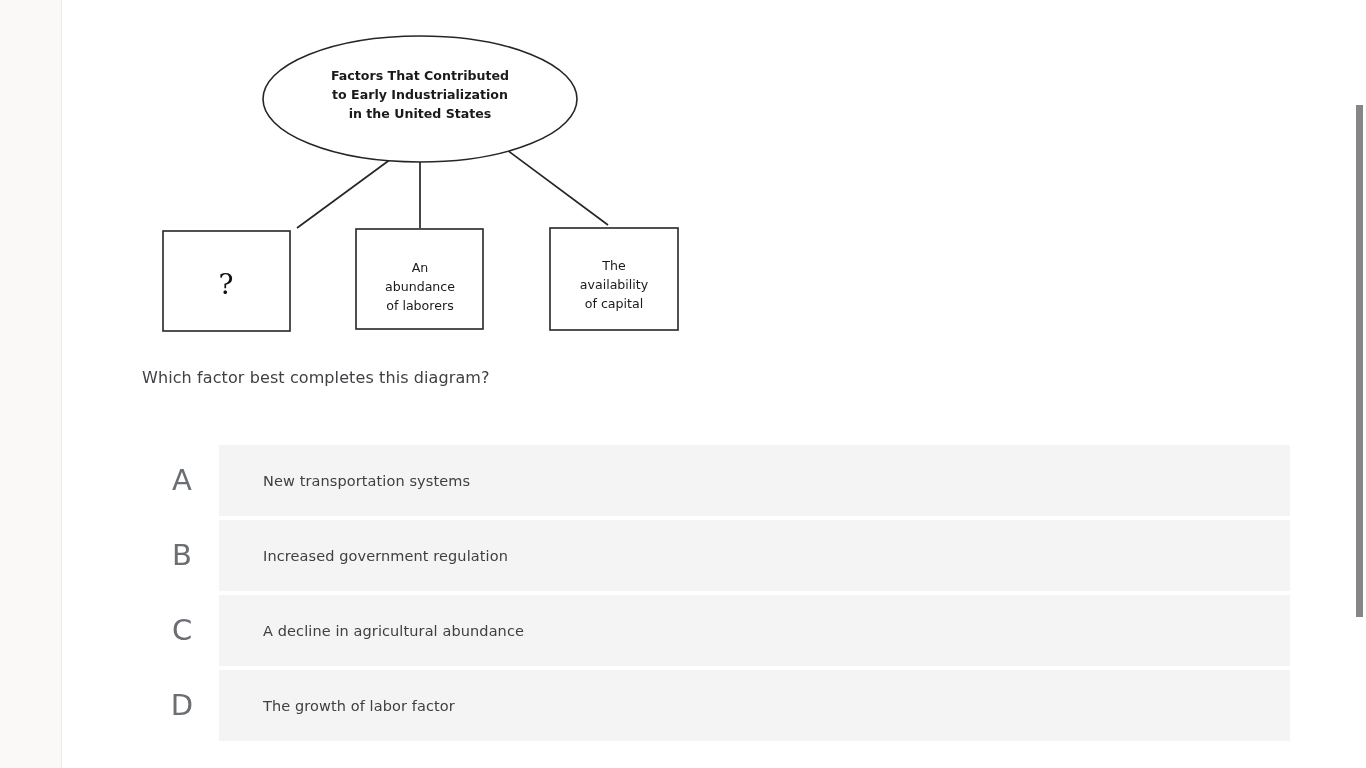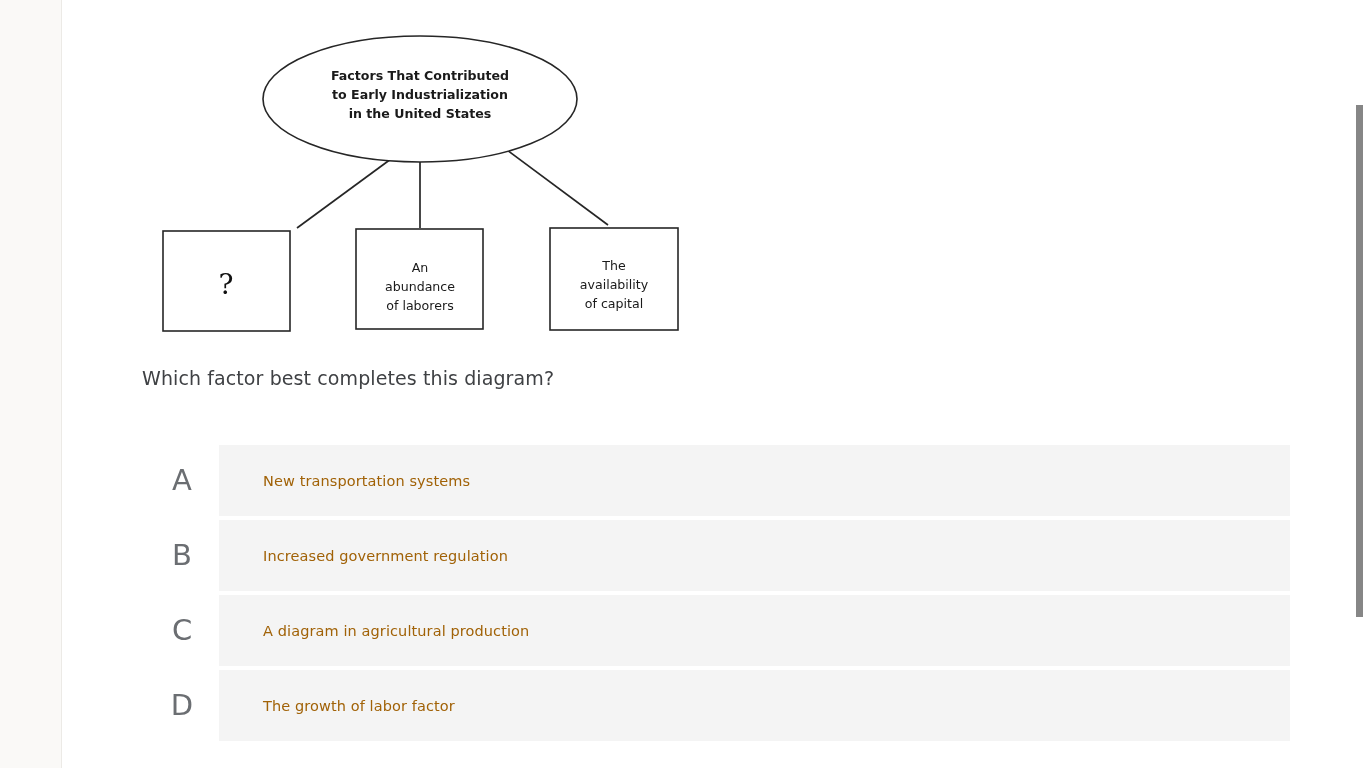--- a/index.html
+++ b/index.html
@@ -77,21 +77,21 @@
     font-size: 28px;
     fill: #111111;
     text-anchor: middle;
   }
 
   
   #question-prompt {
     position: absolute;
     left: 79px;  
     top: 367px;
-    font-size: 19px;
+    font-size: 16px;
     color: #3f4144;
     letter-spacing: 0.1px;
     line-height: 22px;
     white-space: nowrap;
   }
 
   
   #options-list {
     position: absolute;
     left: 82px;   
@@ -119,21 +119,21 @@
     color: #6b6e72;
     font-weight: 400;
     line-height: 1;
   }
   .option-text {
     flex: 1 1 auto;
     display: flex;
     align-items: center;
     padding-left: 44px;
     font-size: 14.5px;
-    color: #a16207;
+    color: #404040;
     letter-spacing: 0.1px;
   }
 
   
   #scrollbar-track {
     position: absolute;
     right: 1px;
     top: 0;
     width: 8px;
     height: 768px;
@@ -192,21 +192,21 @@
       <div class="option-text">New transportation systems</div>
     </div>
 
     <div class="option-row">
       <div class="option-letter">B</div>
       <div class="option-text">Increased government regulation</div>
     </div>
 
     <div class="option-row">
       <div class="option-letter">C</div>
-      <div class="option-text">A diagram in agricultural production</div>
+      <div class="option-text">A decline in agricultural abundance</div>
     </div>
 
     <div class="option-row">
       <div class="option-letter">D</div>
       <div class="option-text">The growth of labor factor</div>
     </div>
 
   </div>
 
 </div>

